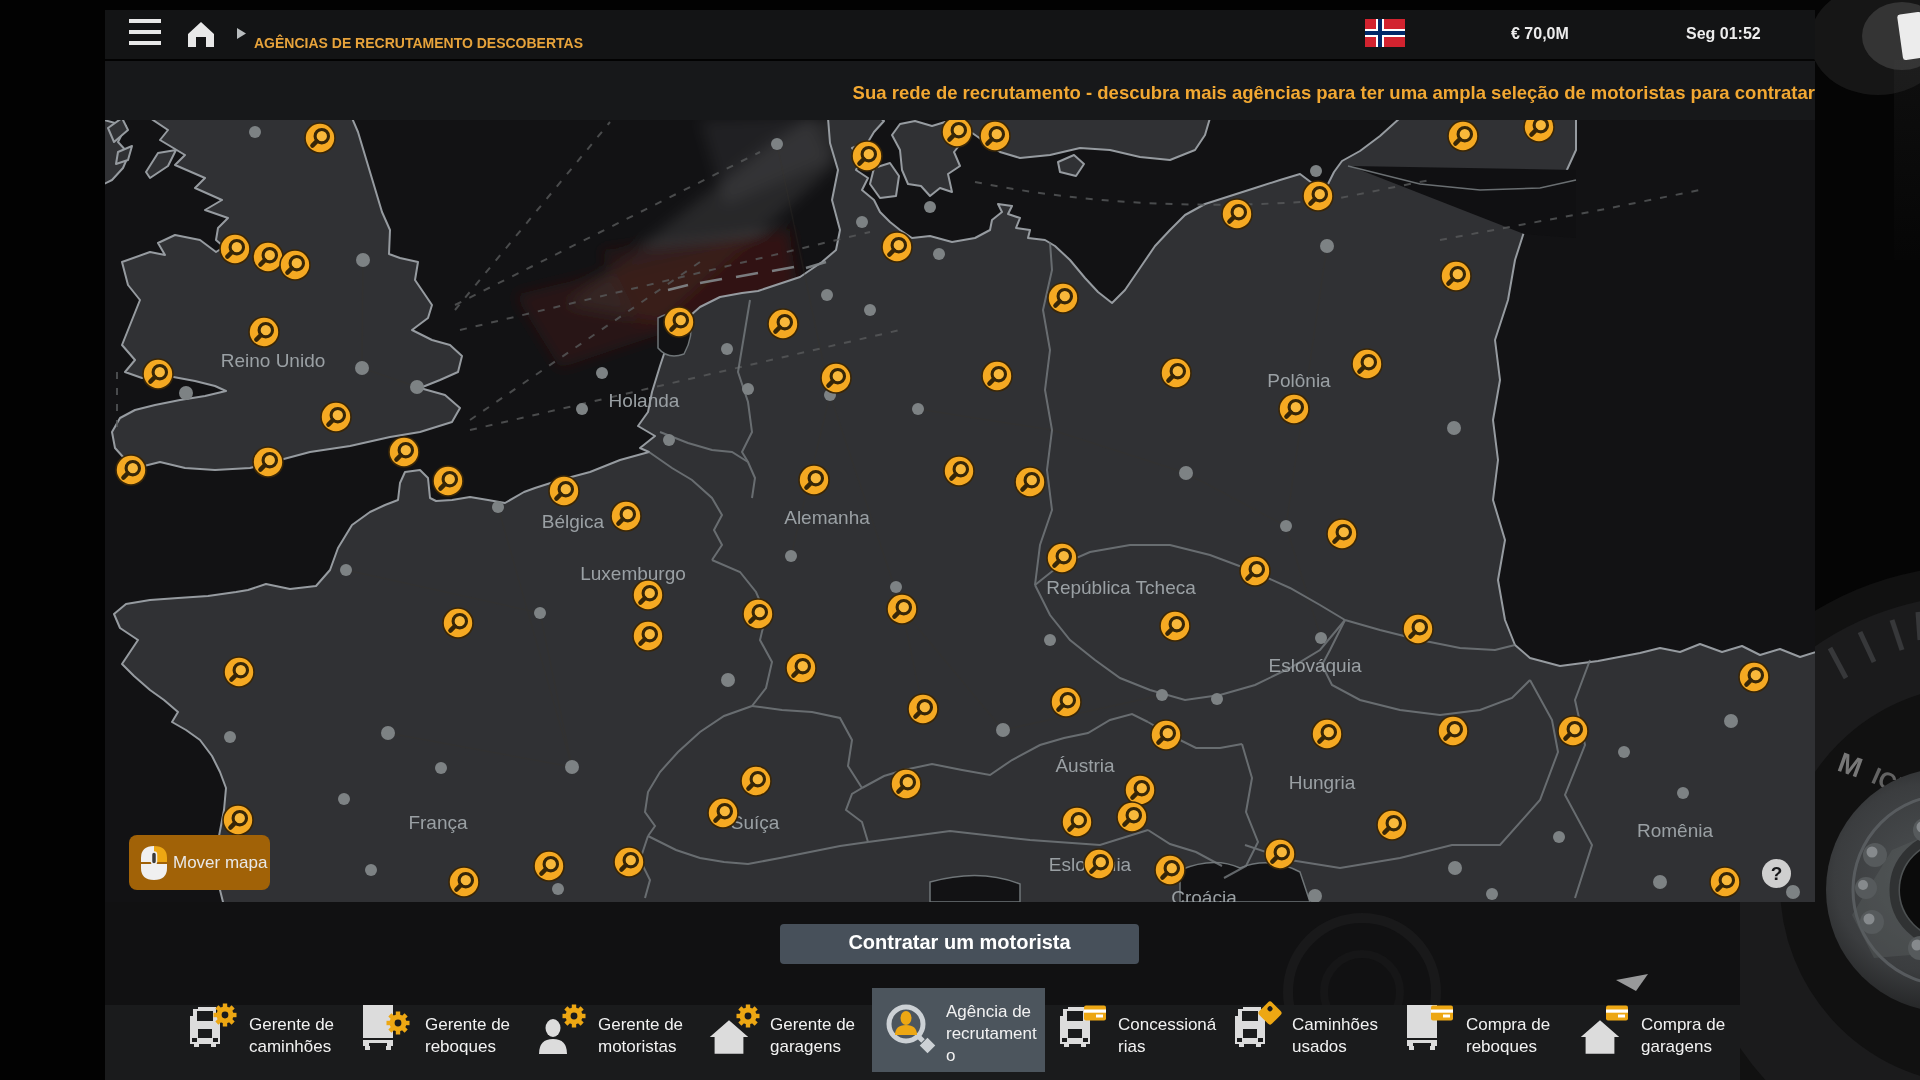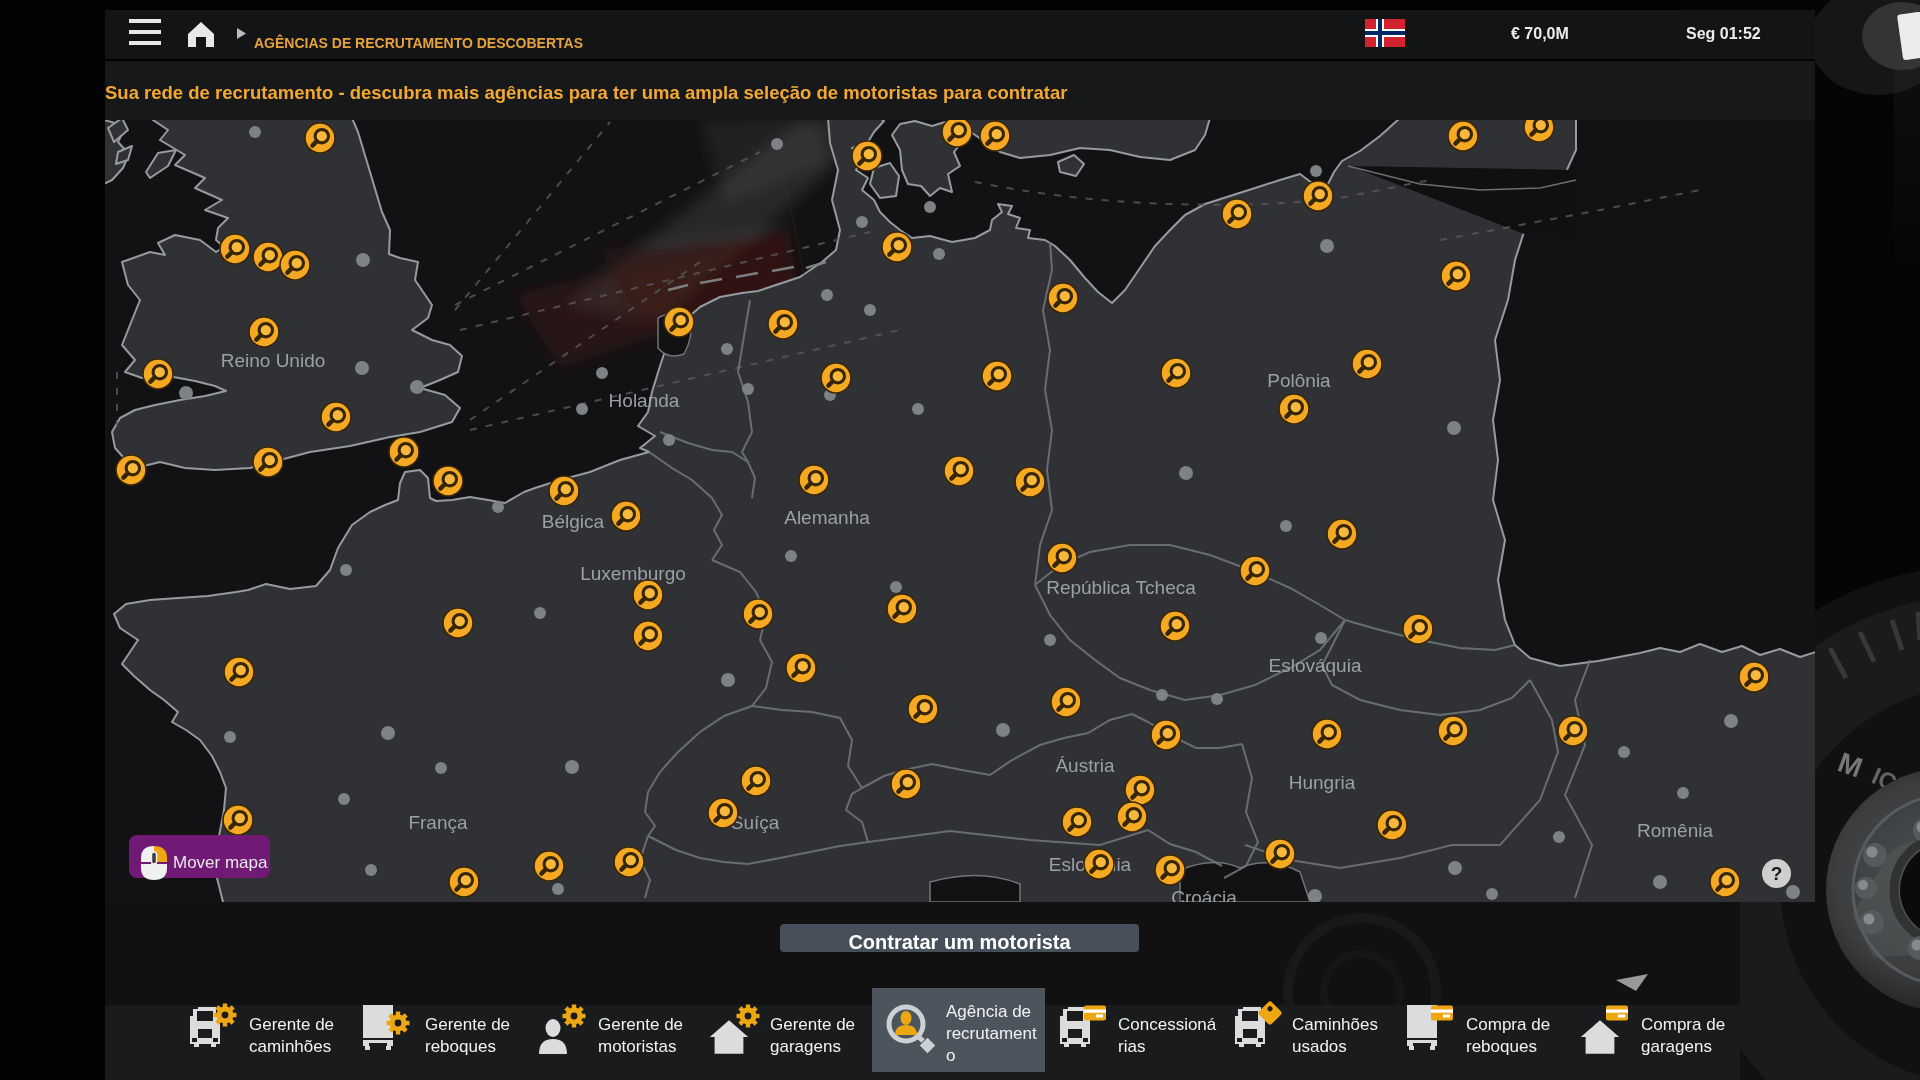--- a/index.html
+++ b/index.html
@@ -2,23 +2,23 @@
 <html><head>
 <meta charset="utf-8">
 <style>
   html,body{margin:0;padding:0;background:#000;}
   #page{position:relative;width:1920px;height:1080px;overflow:hidden;background:#020202;font-family:"Liberation Sans",sans-serif;}
   .abs{position:absolute;}
   #topbar{left:105px;top:10px;width:1710px;height:49px;background:#131415;}
   #panel{left:105px;top:61px;width:1710px;height:841px;background:#17181a;}
   #strip{left:105px;top:902px;width:1635px;height:103px;background:#111112;}
   #botbar{left:105px;top:1005px;width:1635px;height:75px;background:#1a1b1c;}
-  #title{left:105px;top:82px;width:1710px;text-align:left;color:#f2a832;font-size:18.5px;font-weight:bold;}
-  #hirebtn{left:780px;top:924px;width:359px;height:28px;background:#47505a;border-radius:4px;color:#fff;font-size:20px;font-weight:bold;text-align:center;line-height:36px;}
-  #movemap{left:129px;top:835px;width:141px;height:43px;background:#701a75;border-radius:8px;}
+  #title{left:105px;top:82px;width:1710px;text-align:right;color:#f2a832;font-size:18.5px;font-weight:bold;}
+  #hirebtn{left:780px;top:924px;width:359px;height:40px;background:#47505a;border-radius:4px;color:#fff;font-size:20px;font-weight:bold;text-align:center;line-height:36px;}
+  #movemap{left:129px;top:835px;width:141px;height:55px;background:#a16207;border-radius:8px;}
   #movemap span{position:absolute;left:44px;top:18px;color:#e8e8e8;font-size:17px;}
   #helpbtn{left:1762px;top:859px;width:29px;height:29px;border-radius:50%;background:#cfcfcf;color:#17181a;font-weight:bold;font-size:19px;text-align:center;line-height:29px;}
   .crumb{color:#e7a33b;font-weight:bold;font-size:14px;}
   .white{color:#ededed;font-weight:bold;font-size:16px;}
 </style>
 </head>
 <body>
 <div id="page">
 
   <svg class="abs" style="left:0;top:0" width="1920" height="1080" viewBox="0 0 1920 1080">

